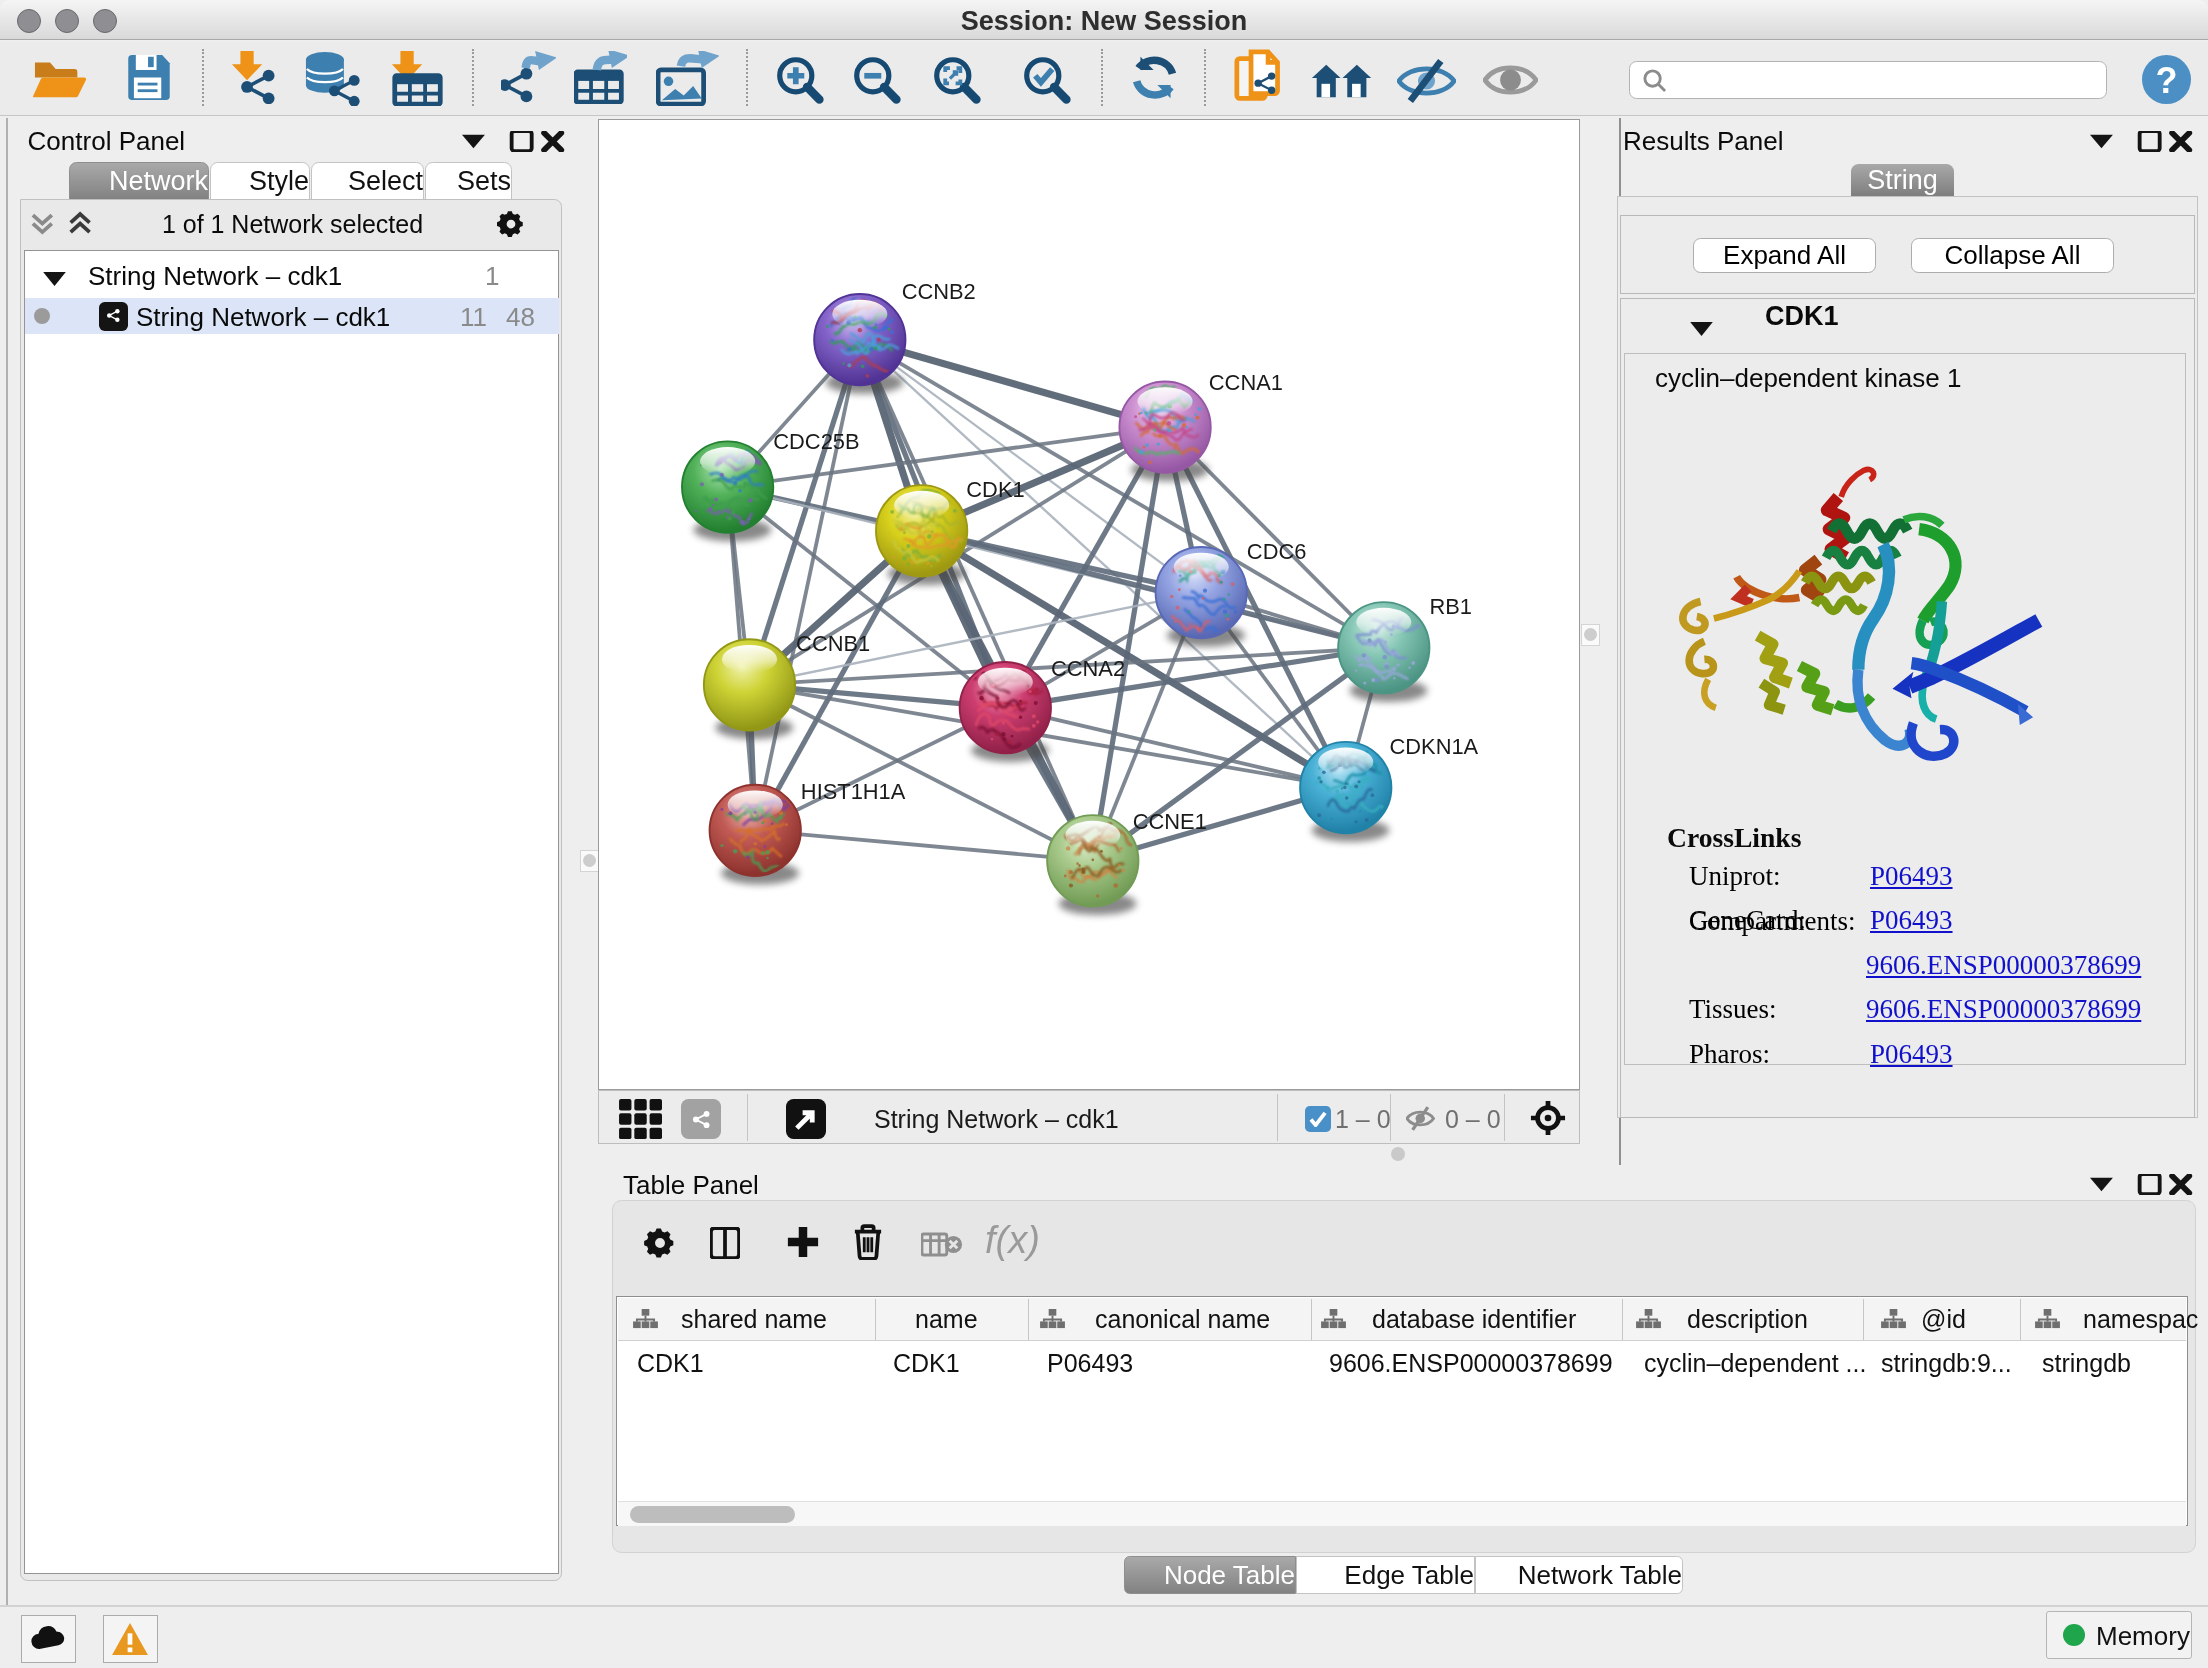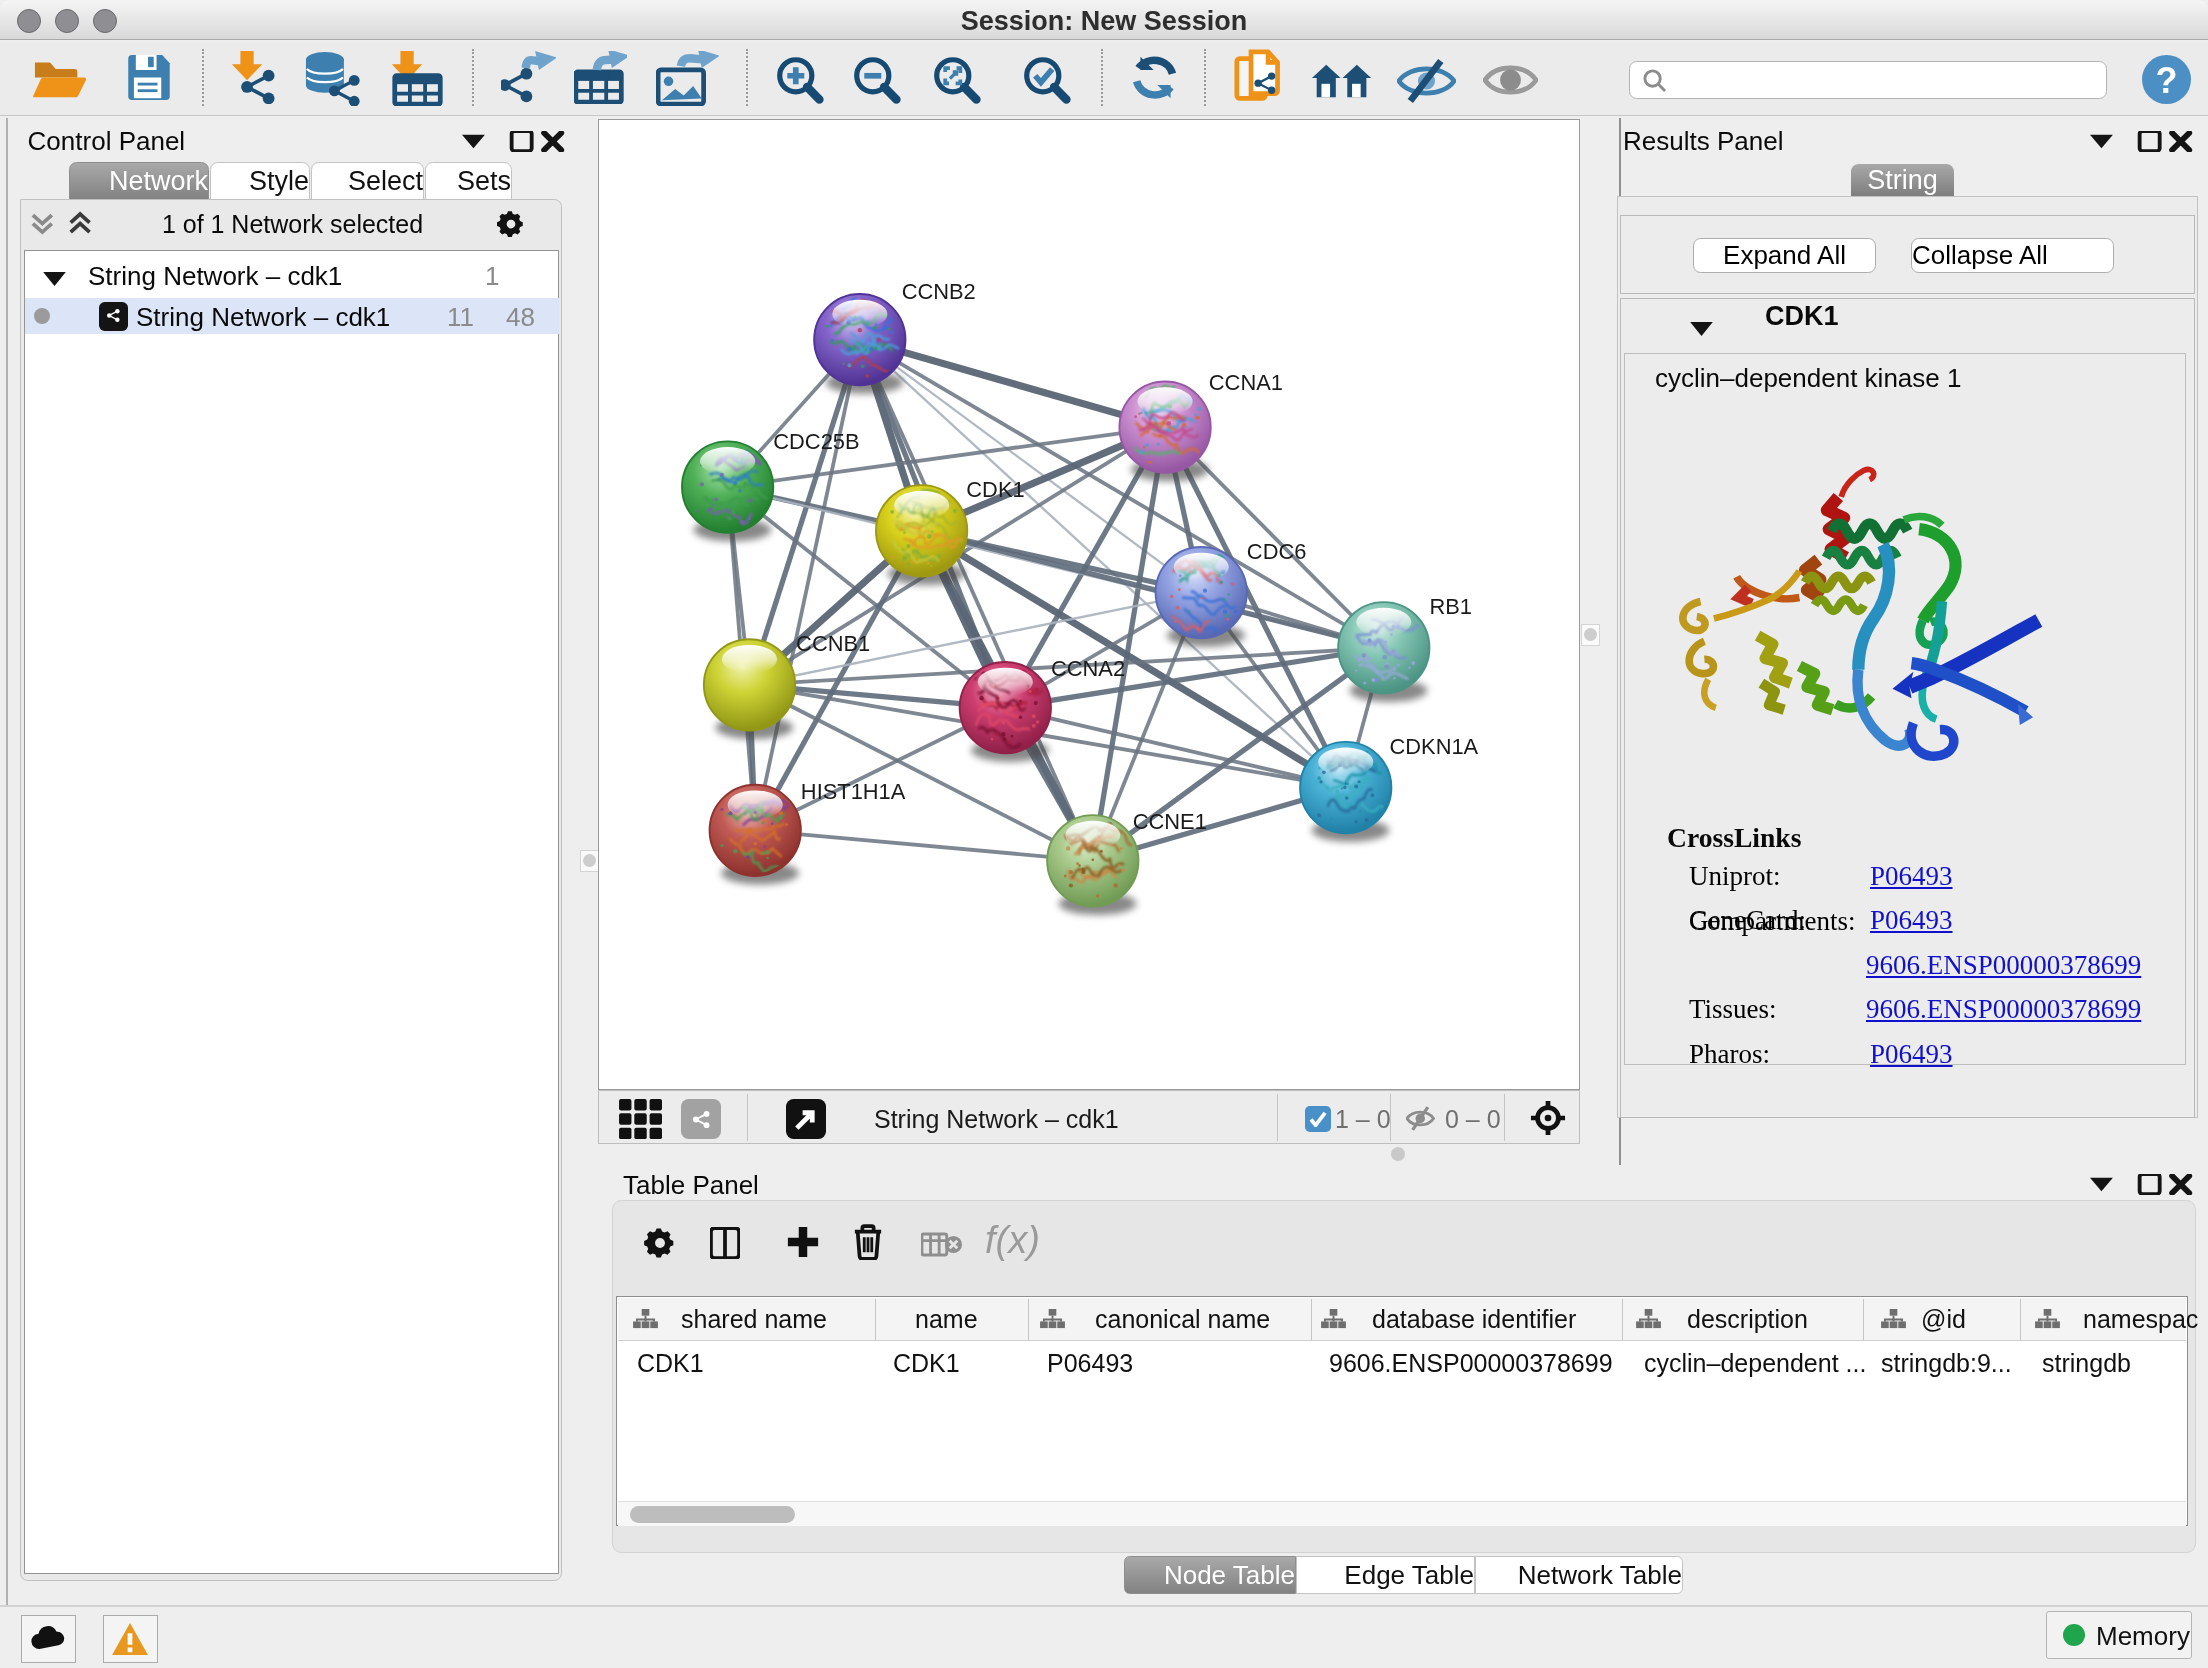--- a/index.html
+++ b/index.html
@@ -173,21 +173,21 @@
 <div class="abs" style="left:25px;top:298px;width:534px;height:36px;background:#dbe5f7"></div>
 <div class="abs" style="left:34px;top:308px;width:16px;height:16px;border-radius:50%;background:#9b9b9b"></div>
 <div class="abs" style="left:99px;top:302px;width:28.5px;height:28.5px;border-radius:5.7px;background:#141414"></div>
 <svg class="abs" style="left:104px;top:306px" width="19" height="19" viewBox="0 0 20 20">
     <circle cx="14.05" cy="5.5" r="2.34" fill="#fff"></circle>
     <circle cx="5.5" cy="10" r="2.34" fill="#fff"></circle>
     <circle cx="14.05" cy="14.5" r="2.34" fill="#fff"></circle>
     <path d="M 14.05,5.5 L 5.5,10 L 14.05,14.5" stroke="#fff" stroke-width="1.44" fill="none"></path>
   </svg>
 <div class="abs" style="left:136px;top:302px;font-size:26px;color:#0a0a0a">String Network – cdk1</div>
-<div class="abs" style="left:447px;top:302px;width:40px;text-align:left;font-size:26px;color:#8a8a8a">11</div>
+<div class="abs" style="left:447px;top:302px;width:40px;text-align:right;font-size:26px;color:#8a8a8a">11</div>
 <div class="abs" style="left:498px;top:302px;width:37px;text-align:right;font-size:26px;color:#8a8a8a">48</div>
 
 <div class="abs" style="left:580px;top:850px;width:19px;height:22px;background:#fafafa;border:1px solid #d4d4d4"></div>
 <div class="abs" style="left:583px;top:854px;width:13.3px;height:13.3px;border-radius:50%;background:#cdcdcd"></div>
 
 <div class="abs" style="left:598px;top:119px;width:982px;height:971px;background:#fff;border:1px solid #9b9b9b"></div>
 <svg class="abs" style="left:599px;top:120px" width="980" height="969" viewBox="630 126 1030 1019">
 <defs>
 <radialGradient id="gB2" cx="0.42" cy="0.30" r="0.80">
         <stop offset="0" stop-color="#cdbbee"></stop>
@@ -767,21 +767,21 @@
 <div class="abs" style="left:1623px;top:126px;font-size:26px;color:#0a0a0a">Results Panel</div>
 <svg class="abs" style="left:2090px;top:131px" width="105" height="21" viewBox="0 0 110 22">
   <path d="M0,4 h24 l-12,14 z" fill="#141414"></path>
   <rect x="52" y="0" width="21" height="21" rx="3" fill="none" stroke="#141414" stroke-width="4"></rect>
   <path d="M86,2 l18,18 M104,2 l-18,18" stroke="#141414" stroke-width="6" stroke-linecap="round"></path>
 </svg>
 <div class="abs" style="left:1851px;top:164px;width:103px;height:32px;line-height:32px;text-align:center;font-size:27px;color:#fff;background:linear-gradient(#a9a9a9,#7e7e7e);border-radius:7.6px 7.6px 0 0">String</div>
 <div class="abs" style="left:1617px;top:196px;width:581px;height:922px;background:#ececec;border:1px solid #c2c2c2"></div>
 <div class="abs" style="left:1620px;top:215px;width:575px;height:79px;background:#ececec;border:1px solid #b9b9b9"></div>
 <div class="abs" style="left:1693px;top:238px;width:183px;height:35px;line-height:33px;text-align:center;font-size:26px;background:#fff;border:1.4px solid #adadad;border-radius:7.6px">Expand All</div>
-<div class="abs" style="left:1911px;top:238px;width:203px;height:35px;line-height:33px;font-size:26px;background:#fff;border:1.4px solid #adadad;border-radius:7.6px">Collapse All</div>
+<div class="abs" style="left:1911px;top:238px;width:203px;height:35px;line-height:33px;text-align:center;font-size:26px;background:#fff;border:1.4px solid #adadad;border-radius:7.6px">Collapse All</div>
 <div class="abs" style="left:1620px;top:298px;width:575px;height:820px;background:#ececec;border:1px solid #b9b9b9"></div>
 <svg class="abs" style="left:1689px;top:320px" width="25" height="17" viewBox="0 0 26 18">
     <path d="M1,2 h24 l-12,15 z" fill="#141414"></path>
   </svg>
 <div class="abs" style="left:1765px;top:301px;font-size:27px;font-weight:bold;color:#0a0a0a">CDK1</div>
 <div class="abs" style="left:1624px;top:353px;width:562px;height:712px;background:#ececec;border:1px solid #bdbdbd"></div>
 <div class="abs" style="left:1655px;top:363px;font-size:26px;color:#0a0a0a">cyclin–dependent kinase 1</div>
 <svg class="abs" style="left:1655px;top:438px" width="399" height="342" viewBox="0 0 420 360">
     <path d="M196,62 C200,48 212,38 220,34 C230,30 234,40 226,44" stroke="#c82418" stroke-width="6" fill="none"></path>
     <path d="M193,62 l-12,14 18,8 -16,12 18,9 -16,12 16,9" stroke="#b01410 " stroke-width="13" fill="none" stroke-linejoin="round"></path>

